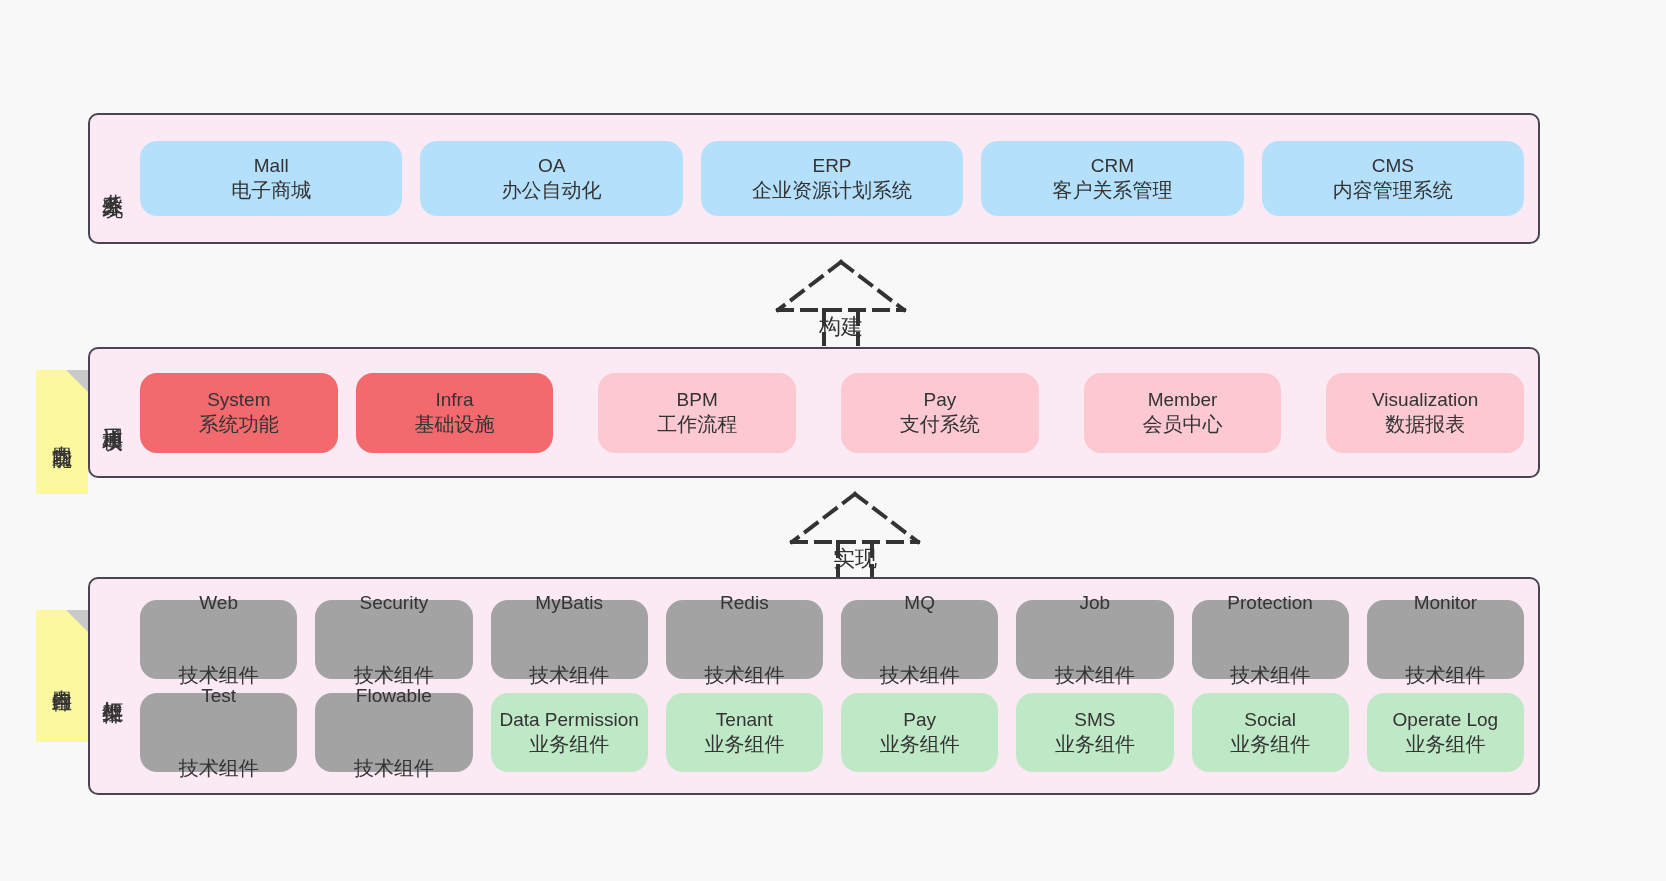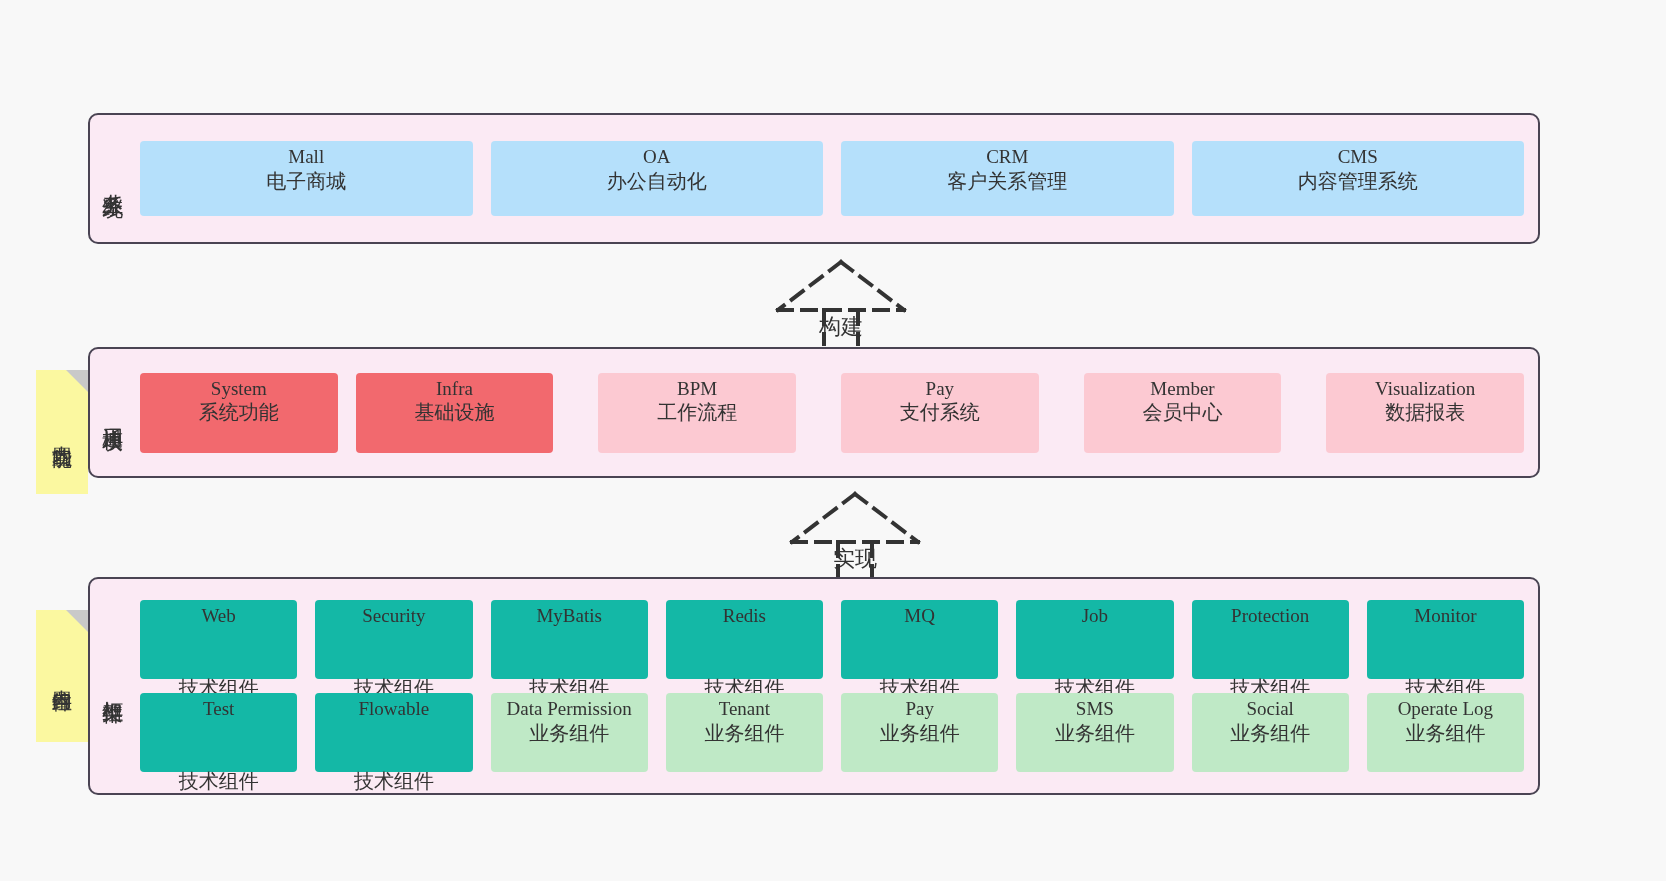--- a/index.html
+++ b/index.html
@@ -59,44 +59,43 @@
 
   .row {
     display: flex;
     gap: 18px;
     justify-content: space-between;
   }
 
   .card {
     box-sizing: border-box;
     flex: 1 1 0;
-    border-radius: 4px;
+    border-radius: 17px;
     display: flex;
     flex-direction: column;
     align-items: center;
-    justify-content: flex-start;
+    justify-content: center;
     text-align: center;
     line-height: 1.24;
     padding: 4px 6px;
-    font-family: Liberation Serif, serif;
   }
   .card .en {
     font-size: 19px;
     color: #333333;
   }
   .card .cn {
     font-size: 20px;
     color: #333333;
   }
 
   
   .c-blue       { background: #b5e0fb; }
   .c-red        { background: #f2696e; }
   .c-pink       { background: #fcc9d2; margin-left: 27px; }
-  .c-green      { background: #14b8a6; gap: 48px; }
+  .c-green      { background: #a3a3a3; gap: 48px; }
   .c-greenlight { background: #bfe9c6; }
 
   
   #layer-business {
     left: 88px;  top: 113px;  width: 1452px; height: 131px;
   }
   #layer-business .card { height: 75px; }
 
   
   #layer-modules {
@@ -168,20 +167,24 @@
     <div class="layer-label">业务系统</div>
     <div class="layer-body">
       <div class="row">
         <div class="card c-blue">
           <span class="en">Mall</span>
           <span class="cn">电子商城</span>
         </div>
         <div class="card c-blue">
           <span class="en">OA</span>
           <span class="cn">办公自动化</span>
+        </div>
+        <div class="card c-blue">
+          <span class="en">ERP</span>
+          <span class="cn">企业资源计划系统</span>
         </div>
         <div class="card c-blue">
           <span class="en">CRM</span>
           <span class="cn">客户关系管理</span>
         </div>
         <div class="card c-blue">
           <span class="en">CMS</span>
           <span class="cn">内容管理系统</span>
         </div>
       </div>

